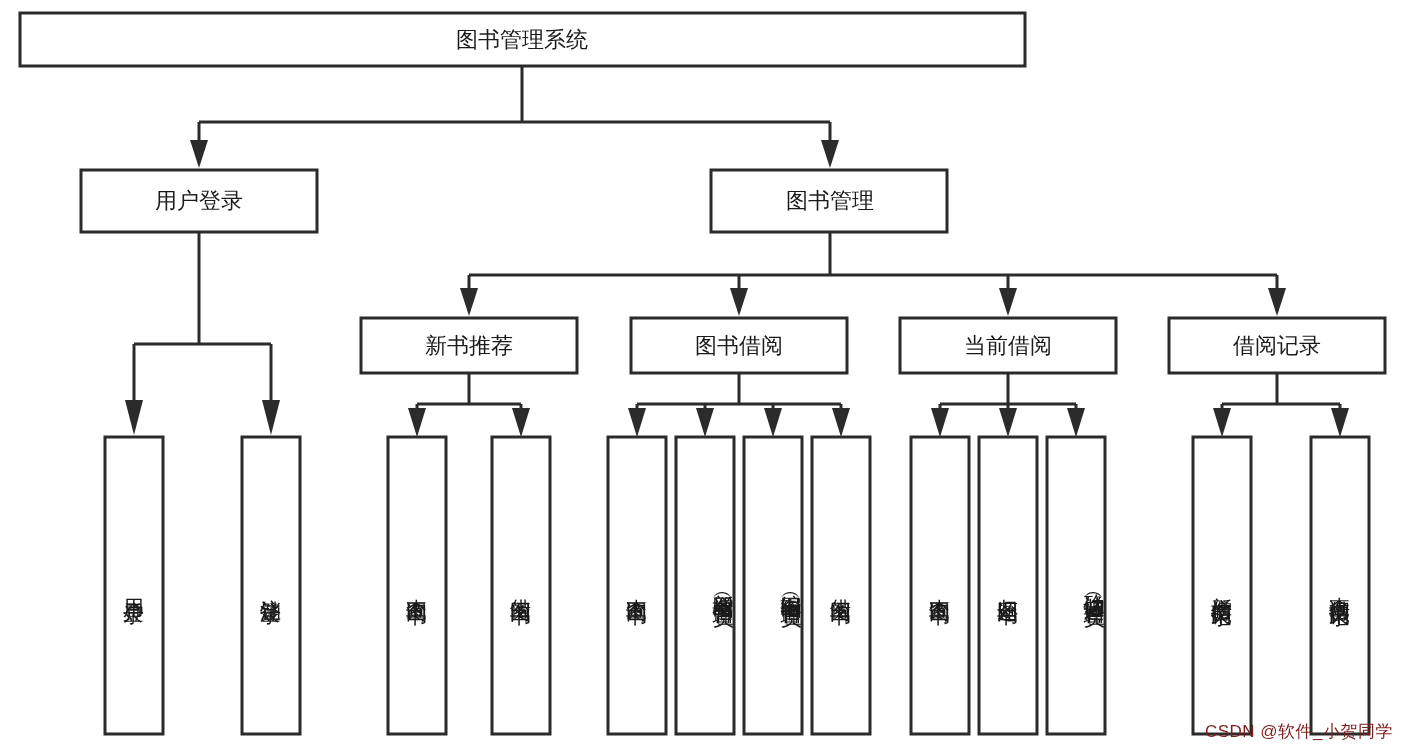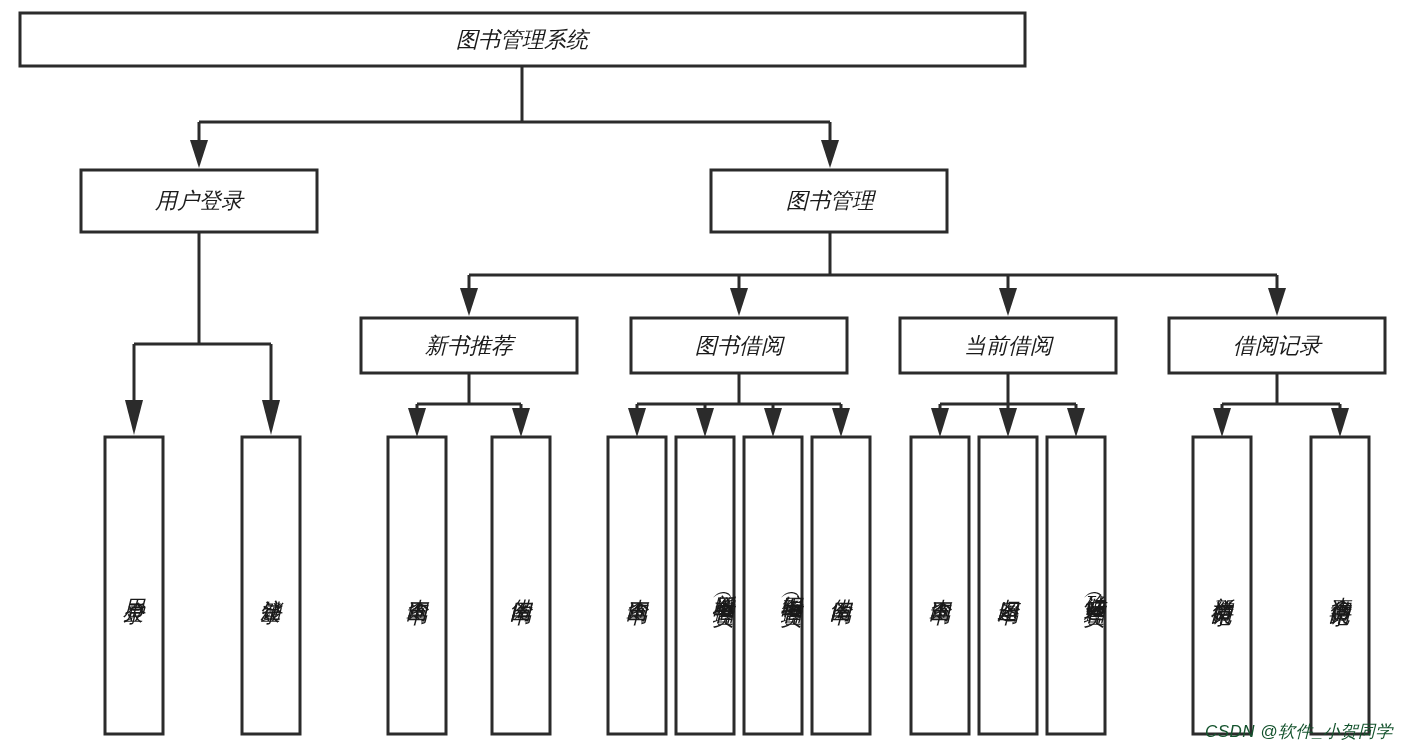--- a/index.html
+++ b/index.html
@@ -11,21 +11,20 @@
     width: 1405px;
     height: 747px;
     font-family: "Liberation Sans", "DejaVu Sans", sans-serif;
     overflow: hidden;
     position: relative;
   }
   #diagram-root {
     position: relative;
     width: 1405px;
     height: 747px;
-    font-style: italic;
   }
   svg.flow {
     position: absolute;
     top: 0;
     left: 0;
     width: 1405px;
     height: 747px;
   }
   .node-box {
     fill: #ffffff;
@@ -63,21 +62,21 @@
     white-space: nowrap;
     line-height: 1;
     pointer-events: none;
   }
   .watermark {
     position: absolute;
     right: 12px;
     bottom: 4px;
     font-family: "Liberation Sans", "DejaVu Sans", sans-serif;
     font-size: 17px;
-    color: #14532d;
+    color: #7f1d1d;
     letter-spacing: 0.5px;
     white-space: nowrap;
   }
 </style>
 </head>
 <body>
 
 <div id="diagram-root">
 
   <svg class="flow" viewBox="0 0 1405 747">

